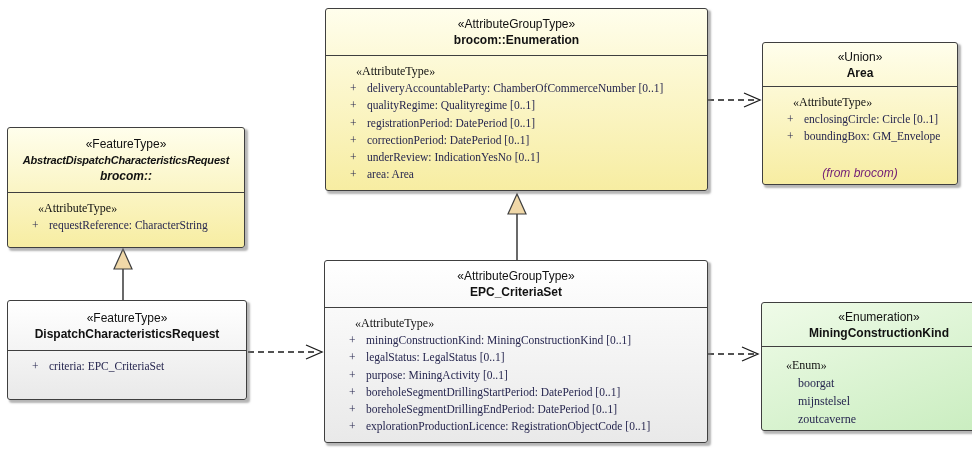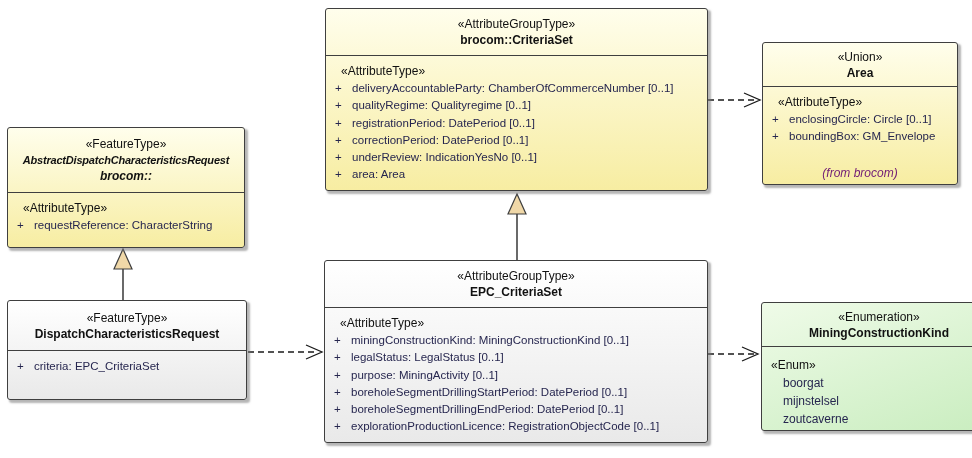--- a/index.html
+++ b/index.html
@@ -28,21 +28,21 @@
   .hdr{
     border-bottom:1px solid var(--border);
     text-align:center;
     display:flex;flex-direction:column;justify-content:center;
     flex:0 0 auto;
   }
   .stereo{font-size:12px;color:var(--header-text);line-height:16px;white-space:nowrap;text-align:center;}
   .name{font-size:12px;font-weight:bold;color:var(--header-text);line-height:16px;white-space:nowrap;}
   .name.italic{font-style:italic;}
   .name.tight{font-size:11px;letter-spacing:-0.2px;}
-  .body{flex:1 1 auto;padding:7px 4px 0 9px;}
+  .body{flex:1 1 auto;padding:7px 4px 0 24px;font-family:Liberation Serif, serif;}
   .sect{font-size:12px;color:var(--header-text);line-height:17px;padding-left:6px;white-space:nowrap;}
   .row{display:flex;line-height:17px;white-space:nowrap;}
   .vis{flex:0 0 17px;font-size:11.5px;color:var(--attr-text);}
   .txt{font-size:11.5px;color:var(--attr-text);}
   .wide .row{line-height:17.3px;}
   .note{
     position:absolute;font-size:12px;font-style:italic;color:#701a75;
     text-align:center;white-space:nowrap;
   }
 </style>
@@ -75,21 +75,21 @@
 
     <g>
       <line x1="123" y1="269" x2="123" y2="300" stroke="#1a1a1a" stroke-width="1.3"></line>
       <polygon points="123,249 114,269 132,269" fill="#f0d8a8" stroke="#3f3f3f" stroke-width="1.2"></polygon>
     </g>
   </svg>
 
   <div class="uml-box yellow wide" style="left:325px;top:8px;width:383px;height:183px">
     <div class="hdr" style="height:47px">
       <div class="stereo">«AttributeGroupType»</div>
-      <div class="name">brocom::CriteriaSet</div>
+      <div class="name">brocom::Enumeration</div>
     </div>
     <div class="body">
       <div class="sect">«AttributeType»</div>
       <div class="row">
           <span class="vis">+</span>
           <span class="txt">deliveryAccountableParty: ChamberOfCommerceNumber [0..1]</span>
         </div>
       <div class="row">
           <span class="vis">+</span>
           <span class="txt">qualityRegime: Qualityregime [0..1]</span>

